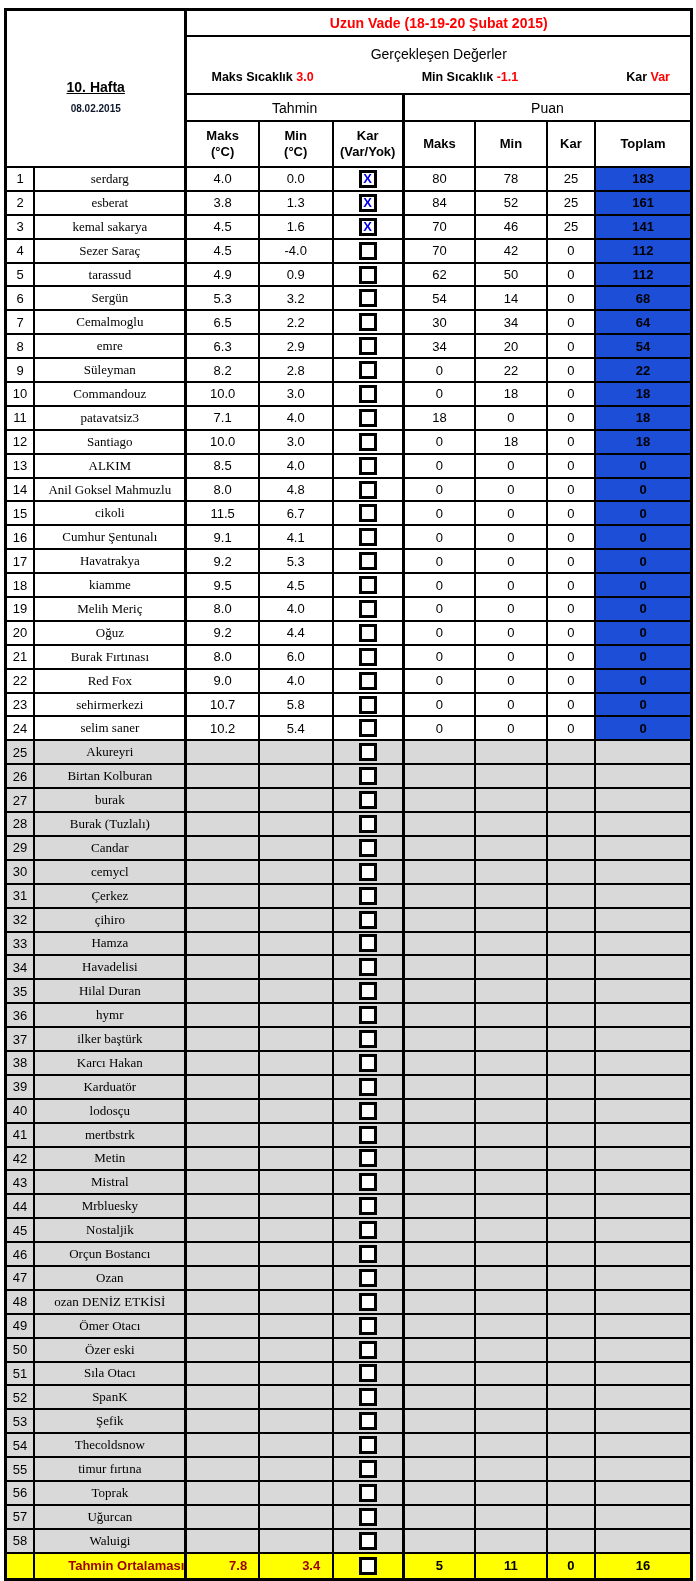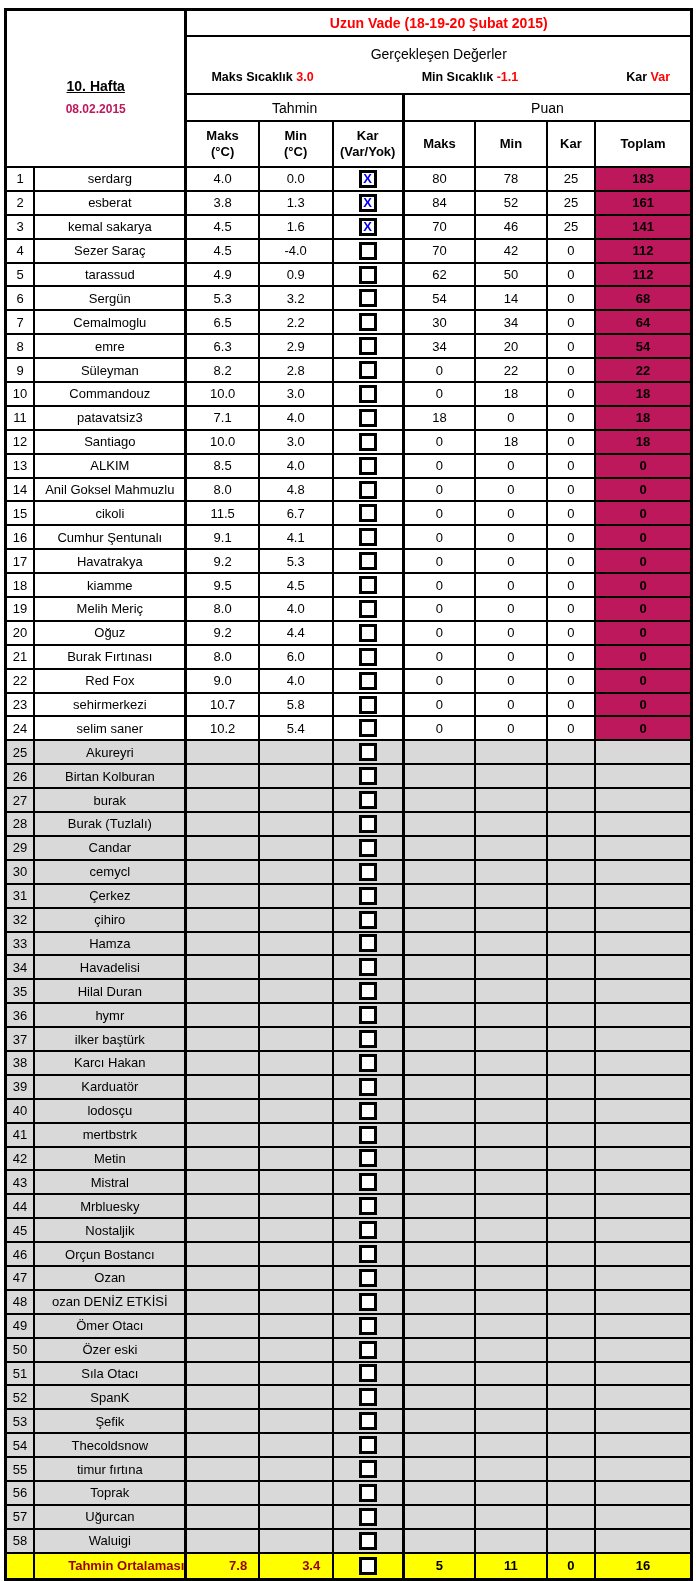--- a/index.html
+++ b/index.html
@@ -6,36 +6,36 @@
   body { width:696px; font-family:"Liberation Sans", sans-serif; color:#000; }
   table { border-collapse:collapse; table-layout:fixed; width:689px; margin:8px 3px 0 4px;
           border:3px solid #000; }
   td { border:2px solid #000; padding:0 2px; text-align:center; font-size:13px;
        overflow:hidden; white-space:nowrap; vertical-align:middle; }
   .sec { border-left:3px solid #000; }
 
   
   .left-block { vertical-align:middle; }
   .week { font-weight:bold; text-decoration:underline; font-size:14px;margin-top:16px; }
-  .date { font-weight:bold; color:#be185d; font-size:12px; margin-top:8px; }
+  .date { font-weight:bold; color:#0f172a; font-size:10px; margin-top:8px; }
   .hrow1 td { height:24px; }
   .title-cell { color:#FF0000; font-weight:bold; font-size:14px; }
   .actuals-cell { height:56px; }
   .actuals-title { font-weight:normal; font-size:14px; padding-top:2px; }
   .actuals-line { display:flex; justify-content:space-between; font-weight:bold;
                   font-size:12.5px; padding:8px 18px 2px 22px; }
   .red { color:#FF0000; }
   .hrow3 td { height:25px; font-weight:normal; font-size:14px; }
   .hrow4 td { height:44px; font-weight:bold; font-size:13px; white-space:pre-line; line-height:1.25; }
 
   
   .row td { height:21.9px; }
-  .name { font-size:13px; }
+  .name { font-size:13px;font-family:Liberation Serif, serif; }
   .total { font-weight:bold; }
-  .row.filled .total { background:#be185d; }
+  .row.filled .total { background:#1d4ed8; }
   .row.empty td { background:#D9D9D9; }
 
   
   .cb { display:inline-block; box-sizing:content-box; width:12px; height:12px;
         border:3px solid #000; background:#fff; line-height:12px; text-align:center;
         vertical-align:middle; }
   .cb .x { color:#0000EE; font-weight:bold; font-size:13px; line-height:12px; display:block; }
 
   
   .footer td { background:#FFFF00; height:24px; font-weight:bold; }

